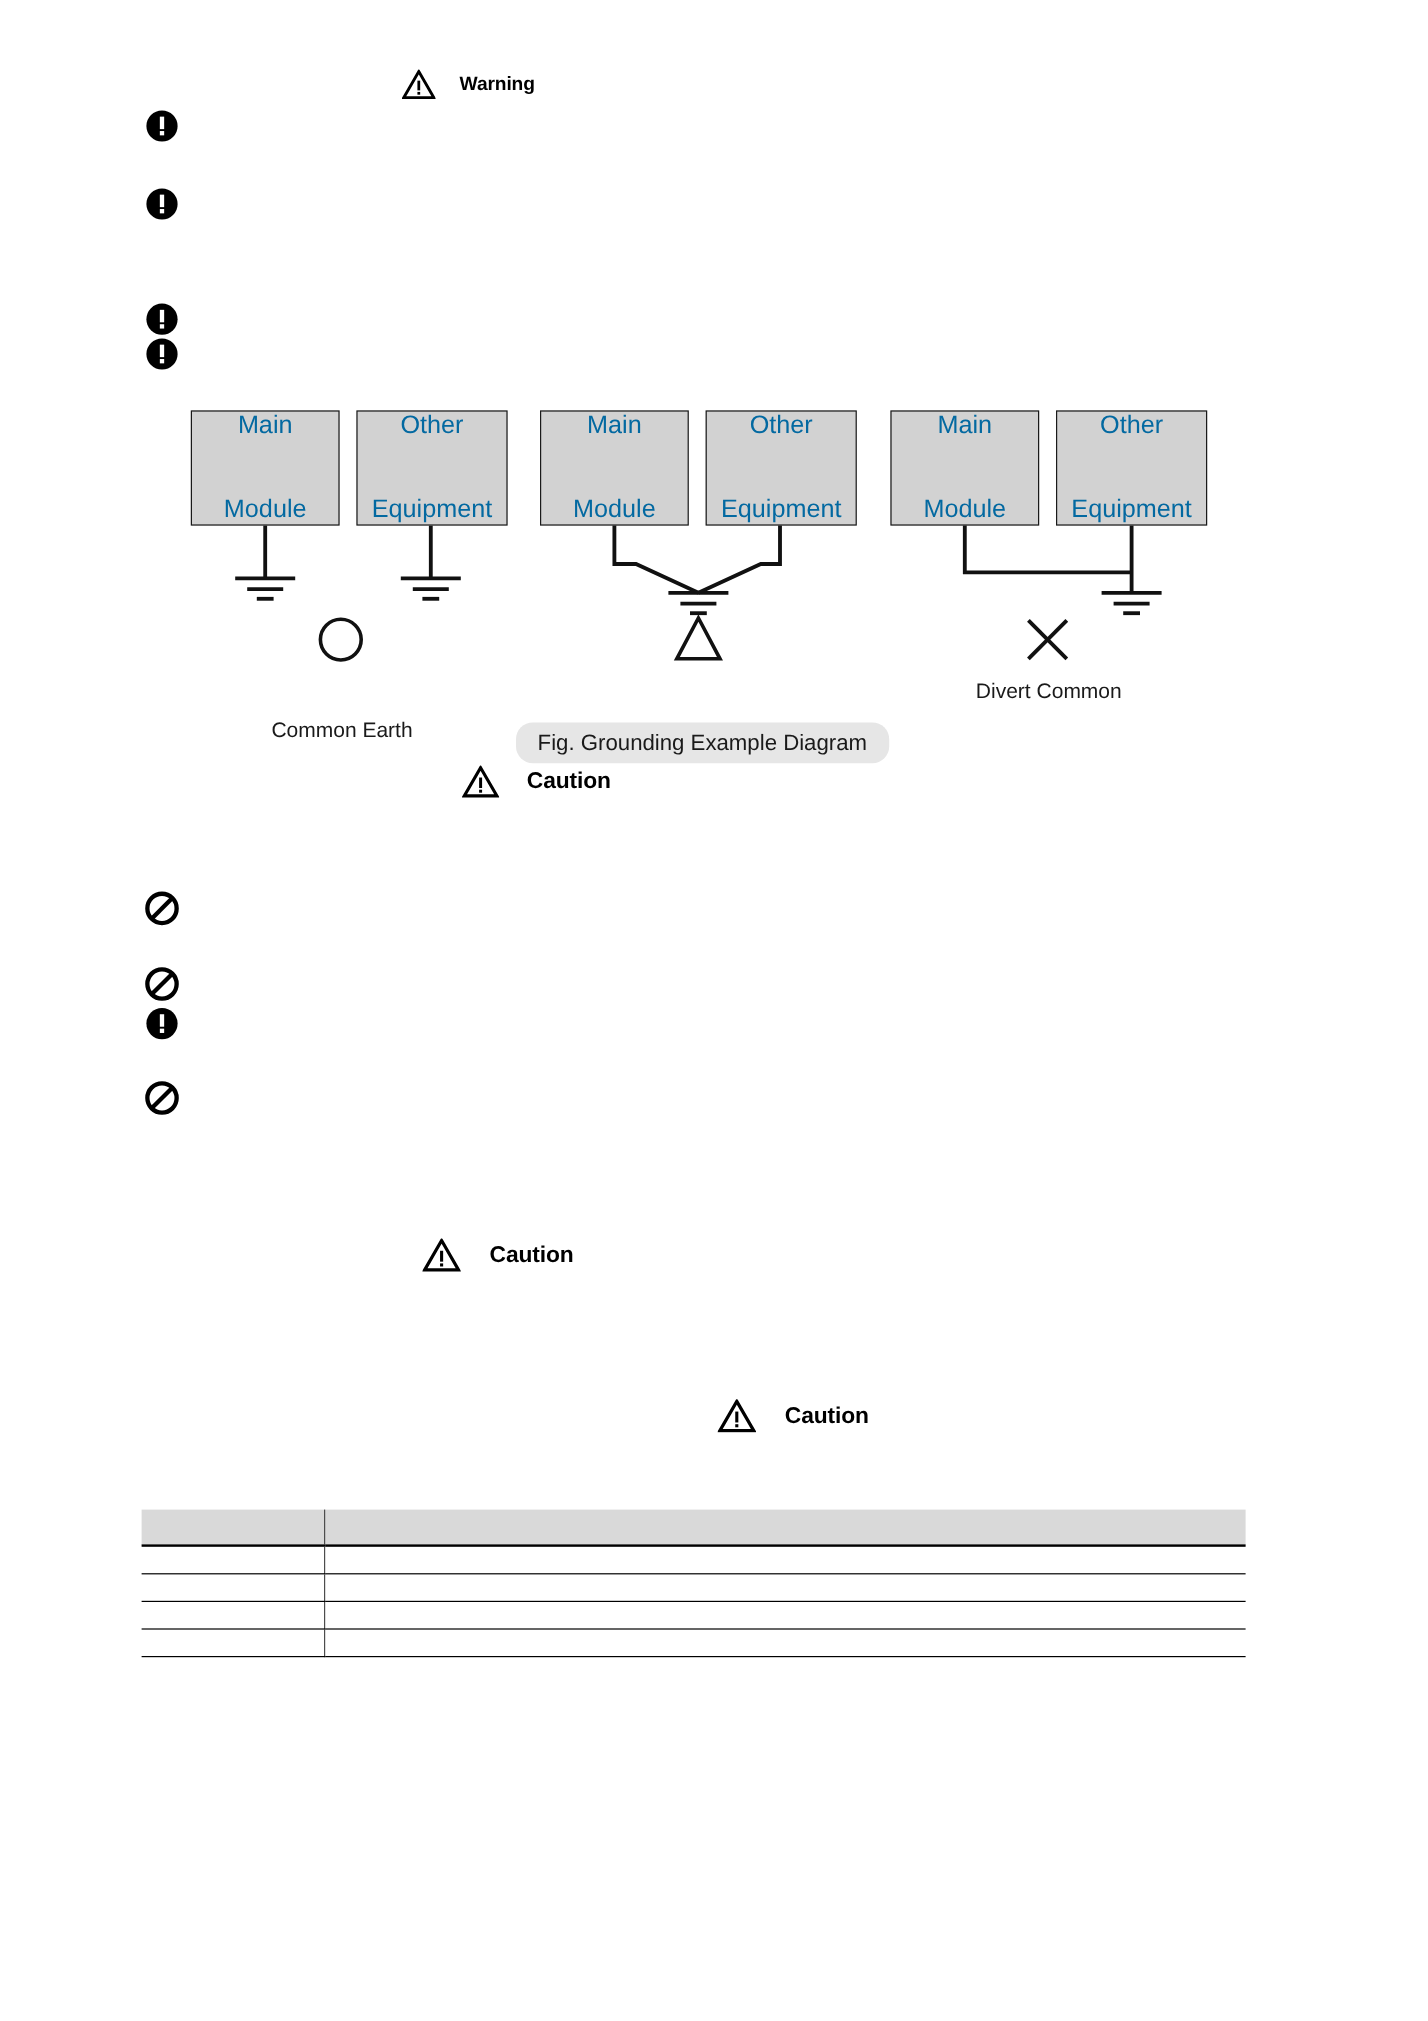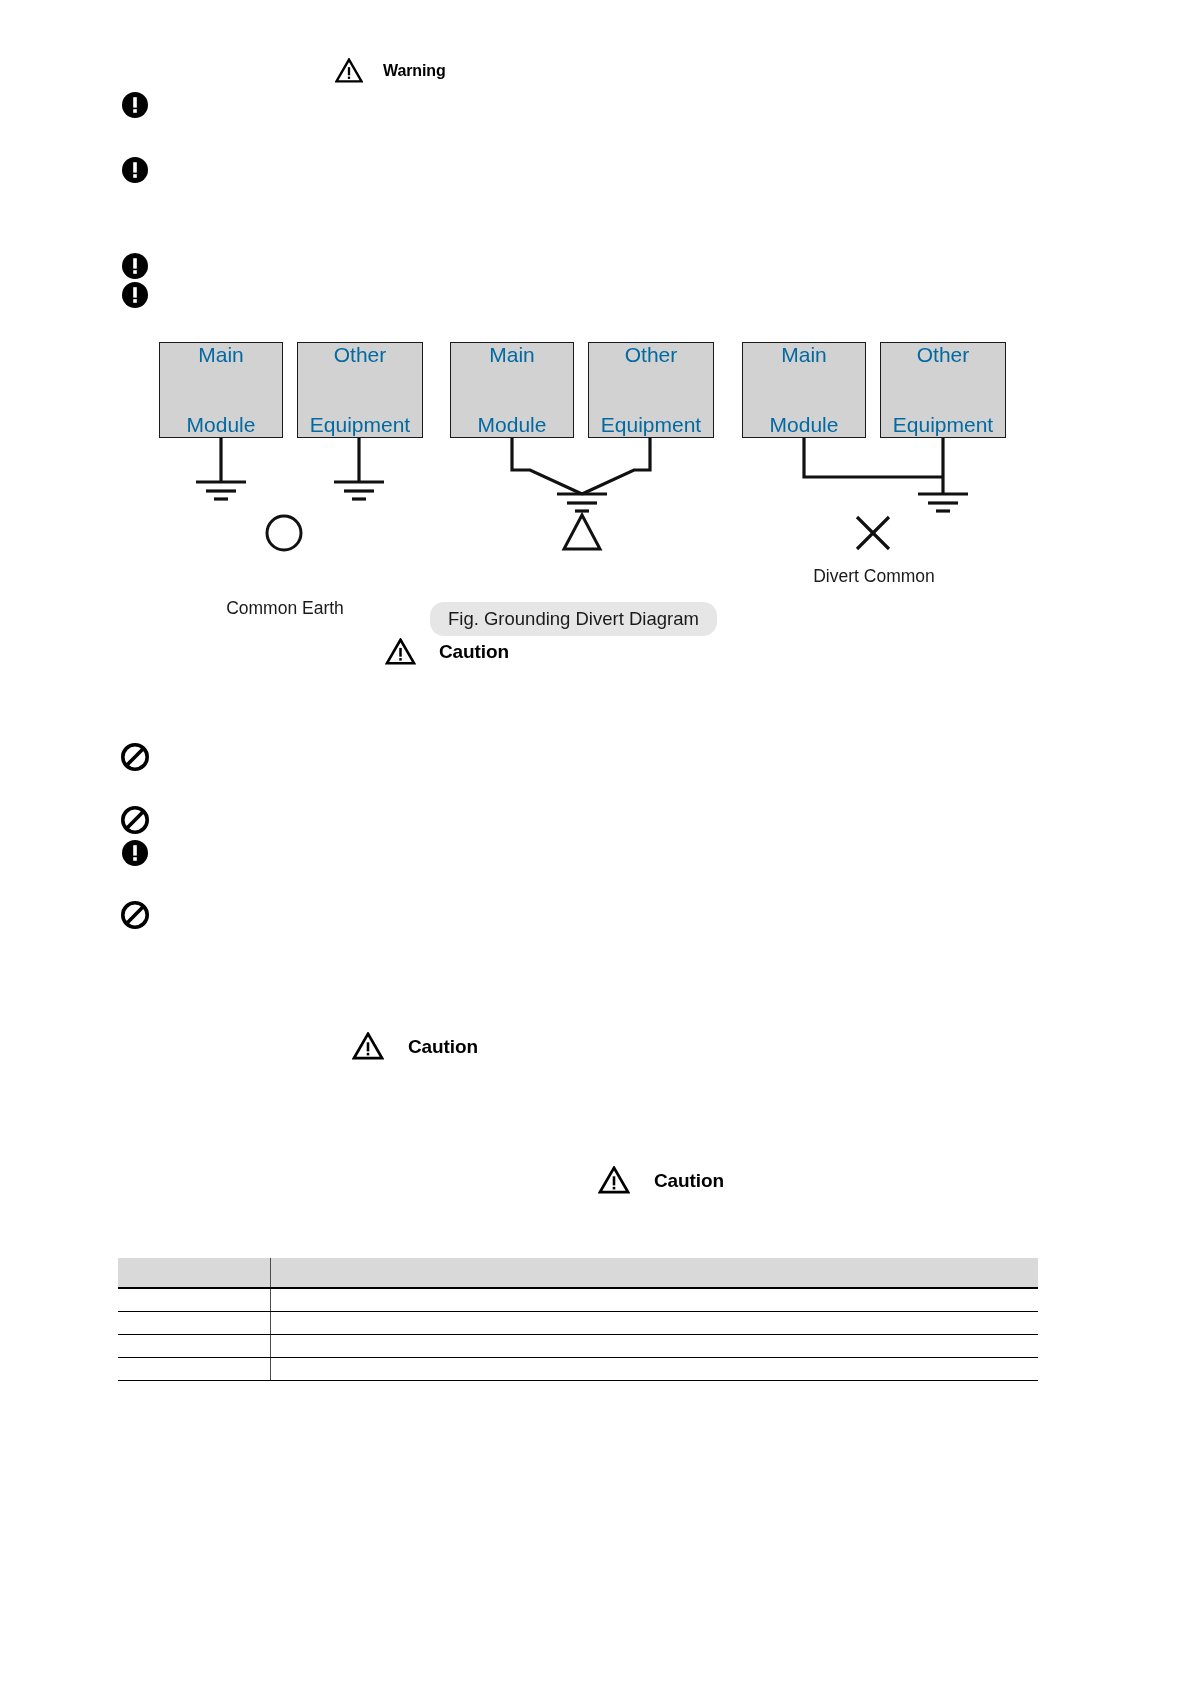--- a/index.html
+++ b/index.html
@@ -255,21 +255,21 @@
       <path d="M582 515 L600 549 L564 549 Z" fill="none" stroke="#111" stroke-width="3" stroke-linejoin="miter"></path>
       <g stroke="#111" stroke-width="3.2" stroke-linecap="butt">
         <line x1="857" y1="517" x2="889" y2="549"></line>
         <line x1="889" y1="517" x2="857" y2="549"></line>
       </g>
     </svg>
 
     <div class="sym-label" style="left:219px; top:566px; width:132px;margin-top:32px;">Common Earth</div>
     <div class="sym-label" style="left:812px; top:566px; width:124px;">Divert Common</div>
 
-    <div class="fig-caption" style="left:430px; top:602px;">Fig. Grounding Divert Diagram</div>
+    <div class="fig-caption" style="left:430px; top:602px;">Fig. Grounding Example Diagram</div>
   </div>
 
   <table class="spec-table" style="left:118px; top:1258px; width:920px;">
     <colgroup>
       <col style="width:152px;">
       <col style="width:768px;">
     </colgroup>
     <thead>
       <tr>
         <th class="c0 pad"></th>

